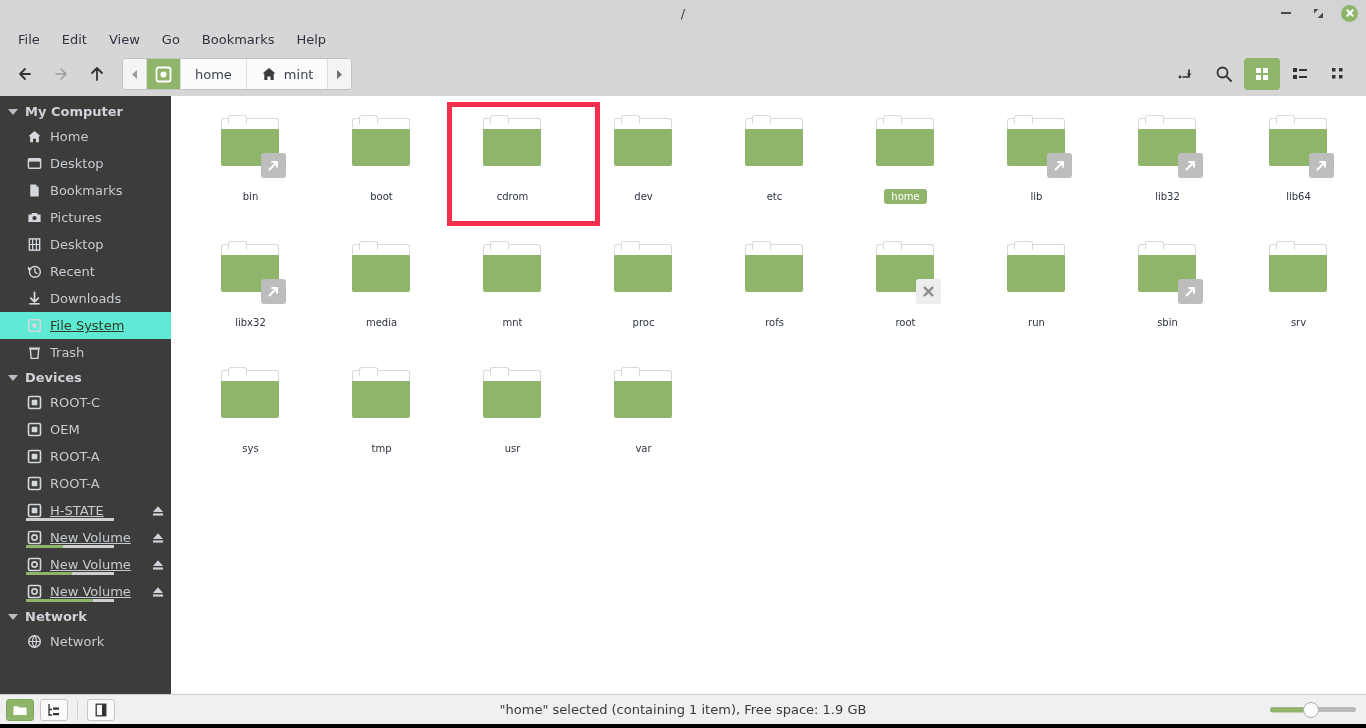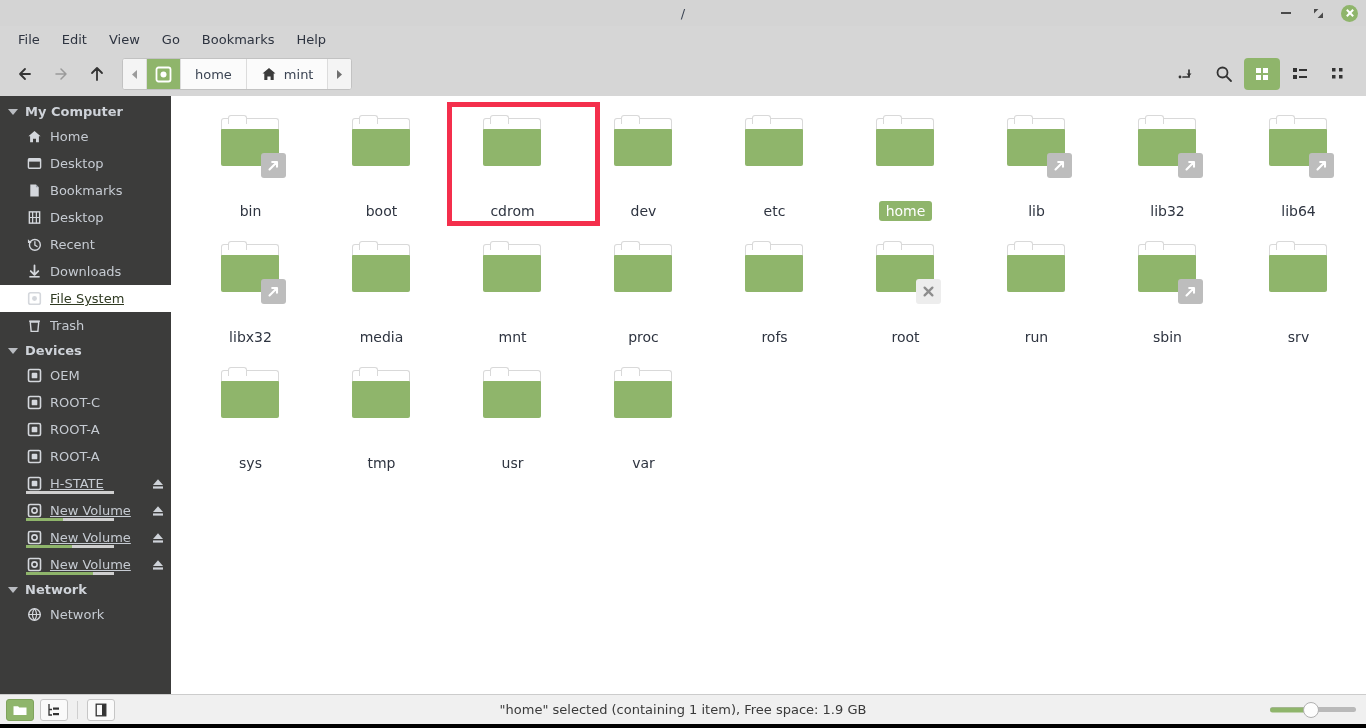--- a/index.html
+++ b/index.html
@@ -76,21 +76,21 @@
   }
   .sb-head {
     display:flex; align-items:center; gap:7px; padding: 4px 8px 4px 6px; font-weight: bold; color:#cfd3d9; font-size: 13px;
     cursor:pointer;
   }
   .tri { width:0;height:0;border-left:5px solid transparent;border-right:5px solid transparent;border-top:6px solid #b9bcc1; margin-left:2px;}
   .sb-row {
     display:flex; align-items:center; gap:8px; height: 27px; padding-left: 26px; padding-right: 6px;
     cursor:pointer; position: relative; color:#c6cbd2;
   }
-  .sb-row.selected { background:#ffffff;text-decoration:underline; }
+  .sb-row.selected { background:#5eead4;text-decoration:underline; }
   .sb-row.selected .sb-label { color:#2f3a22; text-decoration: underline; }
   .sb-icon { width:16px; height:16px; flex:0 0 16px; display:flex; align-items:center; justify-content:center; }
   .sb-label { white-space:nowrap; overflow:hidden; text-overflow:ellipsis; flex: 0 1 auto; }
   .sb-label.link { text-decoration: underline; }
   .sb-meter { position:absolute; left:26px; bottom:3px; height:3px; width:88px; background:#cfcfcf; }
   .sb-meter > i { display:block; height:100%; background:#8fb56b; }
   .eject { margin-left:auto; width:14px; height:14px; flex:0 0 14px; }
 
   
   .fileview { flex: 1 1 auto; background:#fff; position: relative; overflow: hidden; padding: 10px 0 0 0; }
@@ -112,21 +112,21 @@
   .folder-body {
     position:absolute; left: 2px; top: 11px; width: 58px; height: 37px;
     background:#8fb56b; border-radius: 1px 1px 2px 2px;
   }
   .badge {
     position:absolute; right: -3px; bottom: -2px; width: 25px; height: 25px;
     background:#bdbdbd; border-radius: 3px; display:flex; align-items:center; justify-content:center;
   }
   .badge.x { background:#ededed; }
   .fname {
-    margin-top: 25px; font-size: 14px; color:#2e3440; max-width: 118px; text-align:center;
+    margin-top: 13px; font-size: 10px; color:#2e3440; max-width: 118px; text-align:center;
     white-space: nowrap; overflow: hidden; text-overflow: ellipsis; padding: 2px 7px; border-radius: 3px;
   }
   .cell.selected .fname { background:#8fb56b; color:#ffffff; }
   .hl-ring {
     position:absolute; left: 0px; top: -4px; width: 153px; height: 124px;
     border: 5px solid #f42f4c; pointer-events: none;
   }
 
   
   .statusbar {
@@ -289,20 +289,29 @@
             <svg width="15" height="15" viewBox="0 0 16 16">
               <path d="M3.5 1.5h6l3 3v10h-9z" fill="#d4d7dc"></path>
               <path d="M9.5 1.5v3h3" fill="#9aa0a8"></path>
             </svg>
           </span>
           <span class="sb-label">Bookmarks</span>
         </div>
         <div class="sb-row">
           <span class="sb-icon">
             <svg width="15" height="15" viewBox="0 0 16 16">
+              <path d="M1.5 4.8h3l1-1.6h5l1 1.6h3v8h-13z" fill="#d4d7dc"></path>
+              <circle cx="8" cy="8.6" r="2.3" fill="#3c3c3b"></circle>
+            </svg>
+          </span>
+          <span class="sb-label">Pictures</span>
+        </div>
+        <div class="sb-row">
+          <span class="sb-icon">
+            <svg width="15" height="15" viewBox="0 0 16 16">
               <rect x="2.5" y="2" width="11" height="12" fill="none" stroke="#d4d7dc" stroke-width="1.5"></rect>
               <path d="M2.5 8h11M6 2v12M10 2v12" stroke="#d4d7dc" stroke-width="1.3"></path>
             </svg>
           </span>
           <span class="sb-label">Desktop</span>
         </div>
         <div class="sb-row">
           <span class="sb-icon">
             <svg width="15" height="15" viewBox="0 0 16 16">
               <circle cx="8.4" cy="8.4" r="5.8" fill="none" stroke="#d4d7dc" stroke-width="1.5"></circle>
@@ -343,30 +352,30 @@
           <span class="tri"></span>
           <span>Devices</span>
         </div>
         <div class="sb-row">
           <span class="sb-icon">
             <svg width="15" height="15" viewBox="0 0 16 16">
               <rect x="1.6" y="1.6" width="12.8" height="12.8" rx="1.6" fill="none" stroke="#d4d7dc" stroke-width="1.7"></rect>
               <rect x="5" y="5" width="6" height="6" rx="1" fill="#d4d7dc"></rect>
             </svg>
           </span>
+          <span class="sb-label">ROOT-C</span>
+        </div>
+        <div class="sb-row">
+          <span class="sb-icon">
+            <svg width="15" height="15" viewBox="0 0 16 16">
+              <rect x="1.6" y="1.6" width="12.8" height="12.8" rx="1.6" fill="none" stroke="#d4d7dc" stroke-width="1.7"></rect>
+              <rect x="5" y="5" width="6" height="6" rx="1" fill="#d4d7dc"></rect>
+            </svg>
+          </span>
           <span class="sb-label">OEM</span>
-        </div>
-        <div class="sb-row">
-          <span class="sb-icon">
-            <svg width="15" height="15" viewBox="0 0 16 16">
-              <rect x="1.6" y="1.6" width="12.8" height="12.8" rx="1.6" fill="none" stroke="#d4d7dc" stroke-width="1.7"></rect>
-              <rect x="5" y="5" width="6" height="6" rx="1" fill="#d4d7dc"></rect>
-            </svg>
-          </span>
-          <span class="sb-label">ROOT-C</span>
         </div>
         <div class="sb-row">
           <span class="sb-icon">
             <svg width="15" height="15" viewBox="0 0 16 16">
               <rect x="1.6" y="1.6" width="12.8" height="12.8" rx="1.6" fill="none" stroke="#d4d7dc" stroke-width="1.7"></rect>
               <rect x="5" y="5" width="6" height="6" rx="1" fill="#d4d7dc"></rect>
             </svg>
           </span>
           <span class="sb-label">ROOT-A</span>
         </div>

